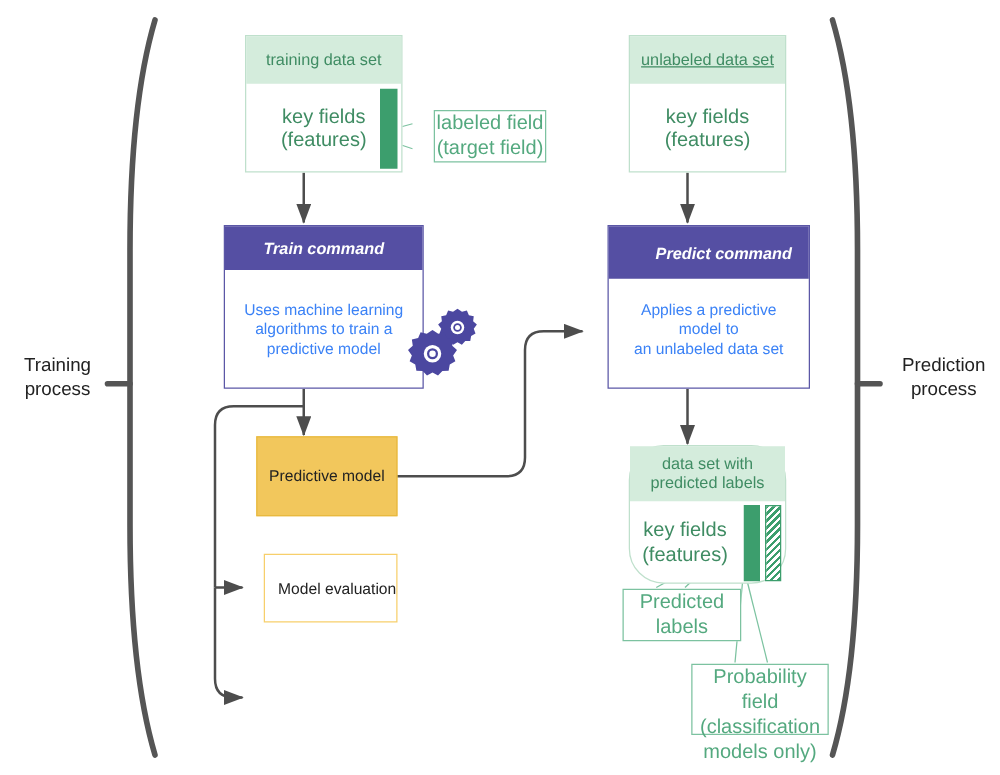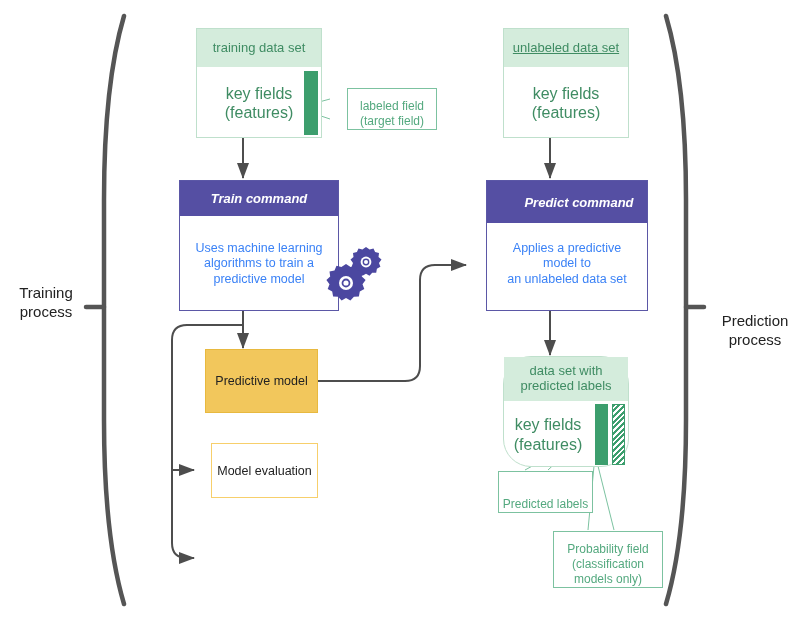--- a/index.html
+++ b/index.html
@@ -127,32 +127,32 @@
     align-items: center;
     justify-content: center;
   }
   .amber-outline {
     background: #ffffff;
     border: 1px solid #f7cf6b;
     color: #222222;
     font-size: 12.5px;
     display: flex;
     align-items: center;
-    justify-content: center;
+    justify-content: flex-end;
   }
 
   
   .callout {
     background: #ffffff;
     border: 1px solid #7cc2a0;
     color: #54a97f;
-    font-size: 12px;
-    text-align: center;
-    display: flex;
-    align-items: flex-end;
+    font-size: 16px;
+    text-align: center;
+    display: flex;
+    align-items: flex-start;
     justify-content: center;
     line-height: 1.25;
     box-sizing: border-box;
   }
 
   
   .proc-label {
     position: absolute;
     color: #222222;
     font-size: 15px;
@@ -210,21 +210,21 @@
       <line x1="588" y1="530" x2="594" y2="466"></line>
       <line x1="614" y1="530" x2="598" y2="466"></line>
     </g>
   </svg>
 
   <div class="proc-label" style="left:6px; top:284px; width:80px;">
     <div>Training</div>
     <div>process</div>
   </div>
 
-  <div class="proc-label" style="left:712px; top:284px; width:86px;margin-top:28px;">
+  <div class="proc-label" style="left:712px; top:284px; width:86px;">
     <div>Prediction</div>
     <div>process</div>
   </div>
 
   <div class="box ds" style="left:180px; top:28px; width:126px; height:110px;">
     <div class="ds-head" style="height:38px;">training data set</div>
     <div class="ds-body" style="top:38px; height:72px;">
       <div>
         <div>key fields</div>
         <div>(features)</div>

